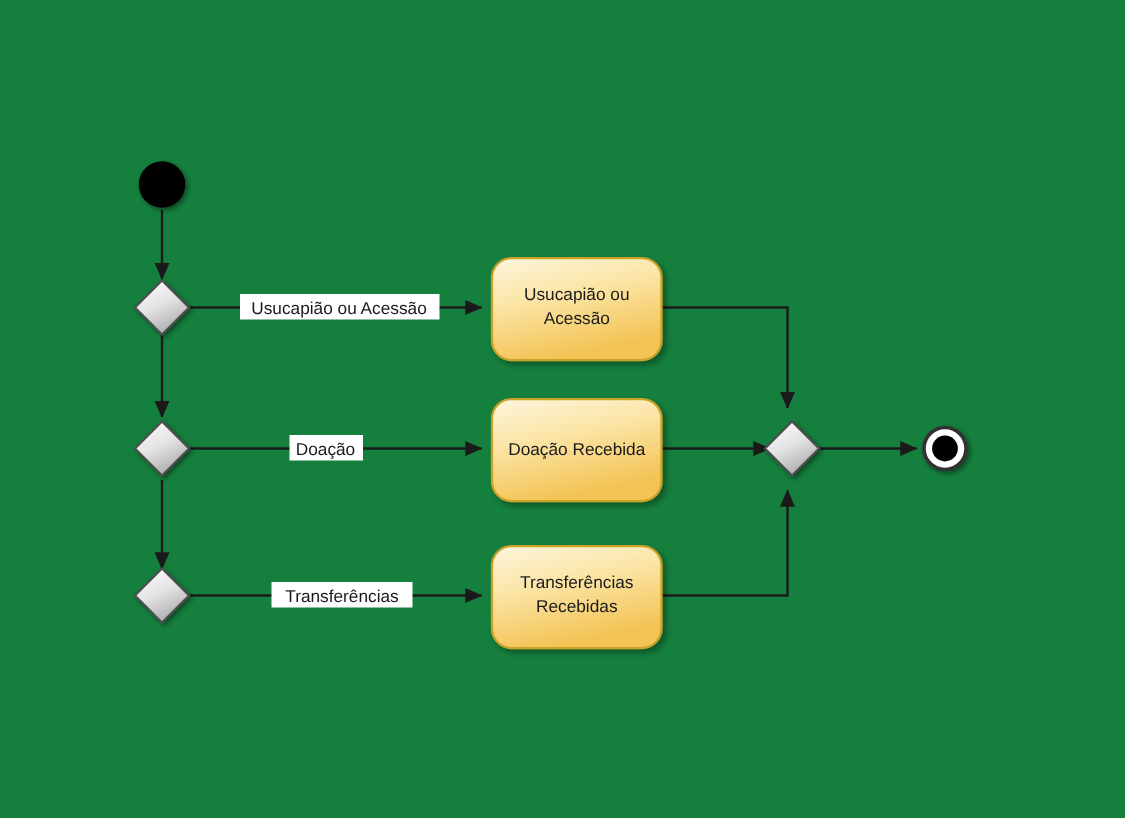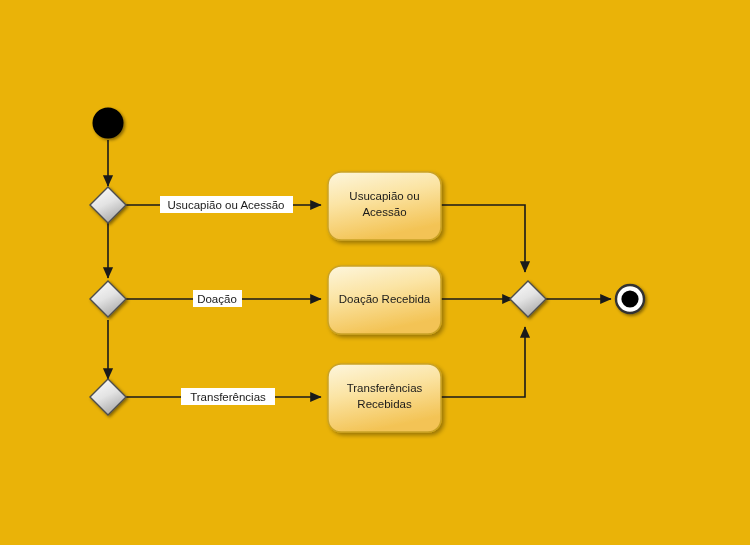--- a/index.html
+++ b/index.html
@@ -7,21 +7,21 @@
     padding: 0;
     background: #ffffff;
   }
   body {
     font-family: "Liberation Sans", sans-serif;
   }
   #canvas {
     position: relative;
     width: 750px;
     height: 545px;
-    background: #eab308;
+    background: #15803d;
     overflow: hidden;
   }
   #diagram-svg {
     position: absolute;
     left: 0;
     top: 0;
     width: 750px;
     height: 545px;
   }
   .edge-label {

